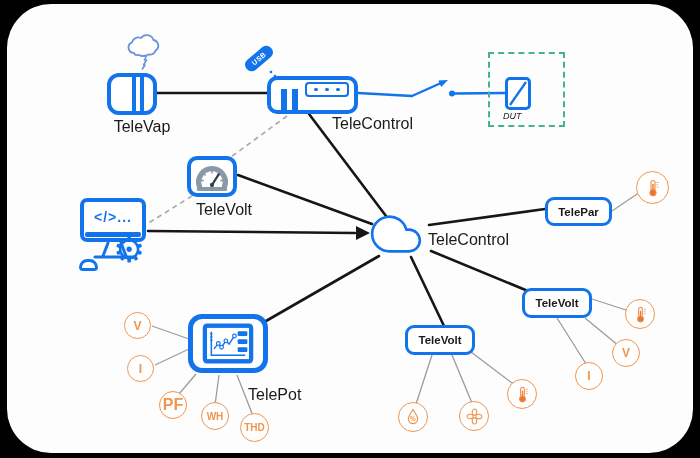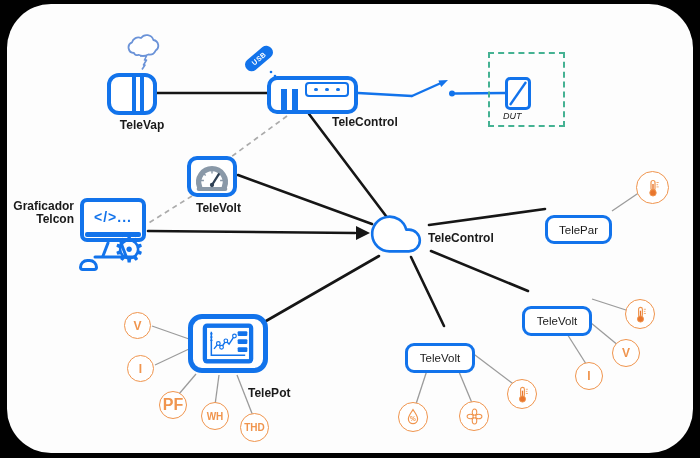--- a/index.html
+++ b/index.html
@@ -1,24 +1,24 @@
 <!DOCTYPE html>
 <html><head>
 <meta charset="utf-8">
 <style>
   html,body{margin:0;padding:0;background:#000;}
   #stage{position:relative;width:700px;height:458px;background:#010101;overflow:hidden;
          font-family:"Liberation Sans",sans-serif;}
   #panel{position:absolute;left:7px;top:4px;width:686px;height:449px;background:#fdfdfd;
          border-radius:44px;}
   .abs{position:absolute;}
-  .lbl{position:absolute;font-weight:700;color:#1a1a1a;font-size:12px;white-space:nowrap;}
+  .lbl{position:absolute;font-weight:400;color:#1a1a1a;font-size:16px;white-space:nowrap;}
   .node-box{position:absolute;background:#fff;border:3.5px solid #1273EB;border-radius:9px;
-            display:flex;align-items:center;justify-content:center;font-weight:400;
-            font-size:11.5px;color:#1a1a1a;box-sizing:border-box;margin-top:18px;}
+            display:flex;align-items:center;justify-content:center;font-weight:700;
+            font-size:11.5px;color:#1a1a1a;box-sizing:border-box;}
   .circle-badge{position:absolute;border:1.8px solid #F0954E;border-radius:50%;background:#fff;
                 color:#F0954E;display:flex;align-items:center;justify-content:center;
                 font-weight:700;box-sizing:border-box;}
   .device{position:absolute;background:#fff;border:4px solid #1273EB;box-sizing:border-box;}
   svg{display:block;}
 </style>
 </head>
 <body>
 
 <div id="stage">
@@ -125,24 +125,20 @@
 
   <div class="device" style="left:80px;top:198px;width:66px;height:44px;border-radius:7px;
               display:flex;align-items:center;justify-content:center;">
     <span style="color:#1273EB;font-weight:700;font-size:14px;letter-spacing:1px;margin-top:-6px;">&lt;/&gt;...</span>
     <div class="abs" style="left:1px;right:1px;bottom:1px;height:5px;background:#1273EB;border-radius:2px;"></div>
   </div>
   <span class="abs" style="left:113px;top:232px;font-size:36px;line-height:36px;color:#1273EB;
                font-family:'DejaVu Sans',sans-serif;font-weight:700;">⚙</span>
   <div class="abs" style="left:79px;top:259px;width:19px;height:12px;border:3px solid #1273EB;
               border-radius:9px 9px 4px 4px;box-sizing:border-box;background:#fff;"></div>
-  <div class="lbl" style="left:8px;top:200px;width:66px;text-align:right;line-height:13px;white-space:normal;">
-    <div>Graficador</div>
-    <div>Telcon</div>
-  </div>
 
   <svg class="abs" style="left:360px;top:208px;" width="72" height="52" viewBox="0 0 24 24">
     <path d="M18 10h-1.26A8 8 0 1 0 9 20h9a5 5 0 0 0 0-10z" fill="#fff" stroke="#1273EB" stroke-width="1.2" stroke-linejoin="round" stroke-linecap="round"></path>
   </svg>
   <div class="lbl" style="left:428px;top:231px;">TeleControl</div>
 
   <div class="node-box" style="left:545px;top:197px;width:67px;height:29px;">TelePar</div>
   <div class="circle-badge" style="left:636px;top:171px;width:33px;height:33px;">
     <svg width="20" height="20" viewBox="0 0 20 20">
       <rect x="8" y="2.5" width="4" height="10" rx="2" fill="#fff" stroke="#F0954E" stroke-width="1.2"></rect>

